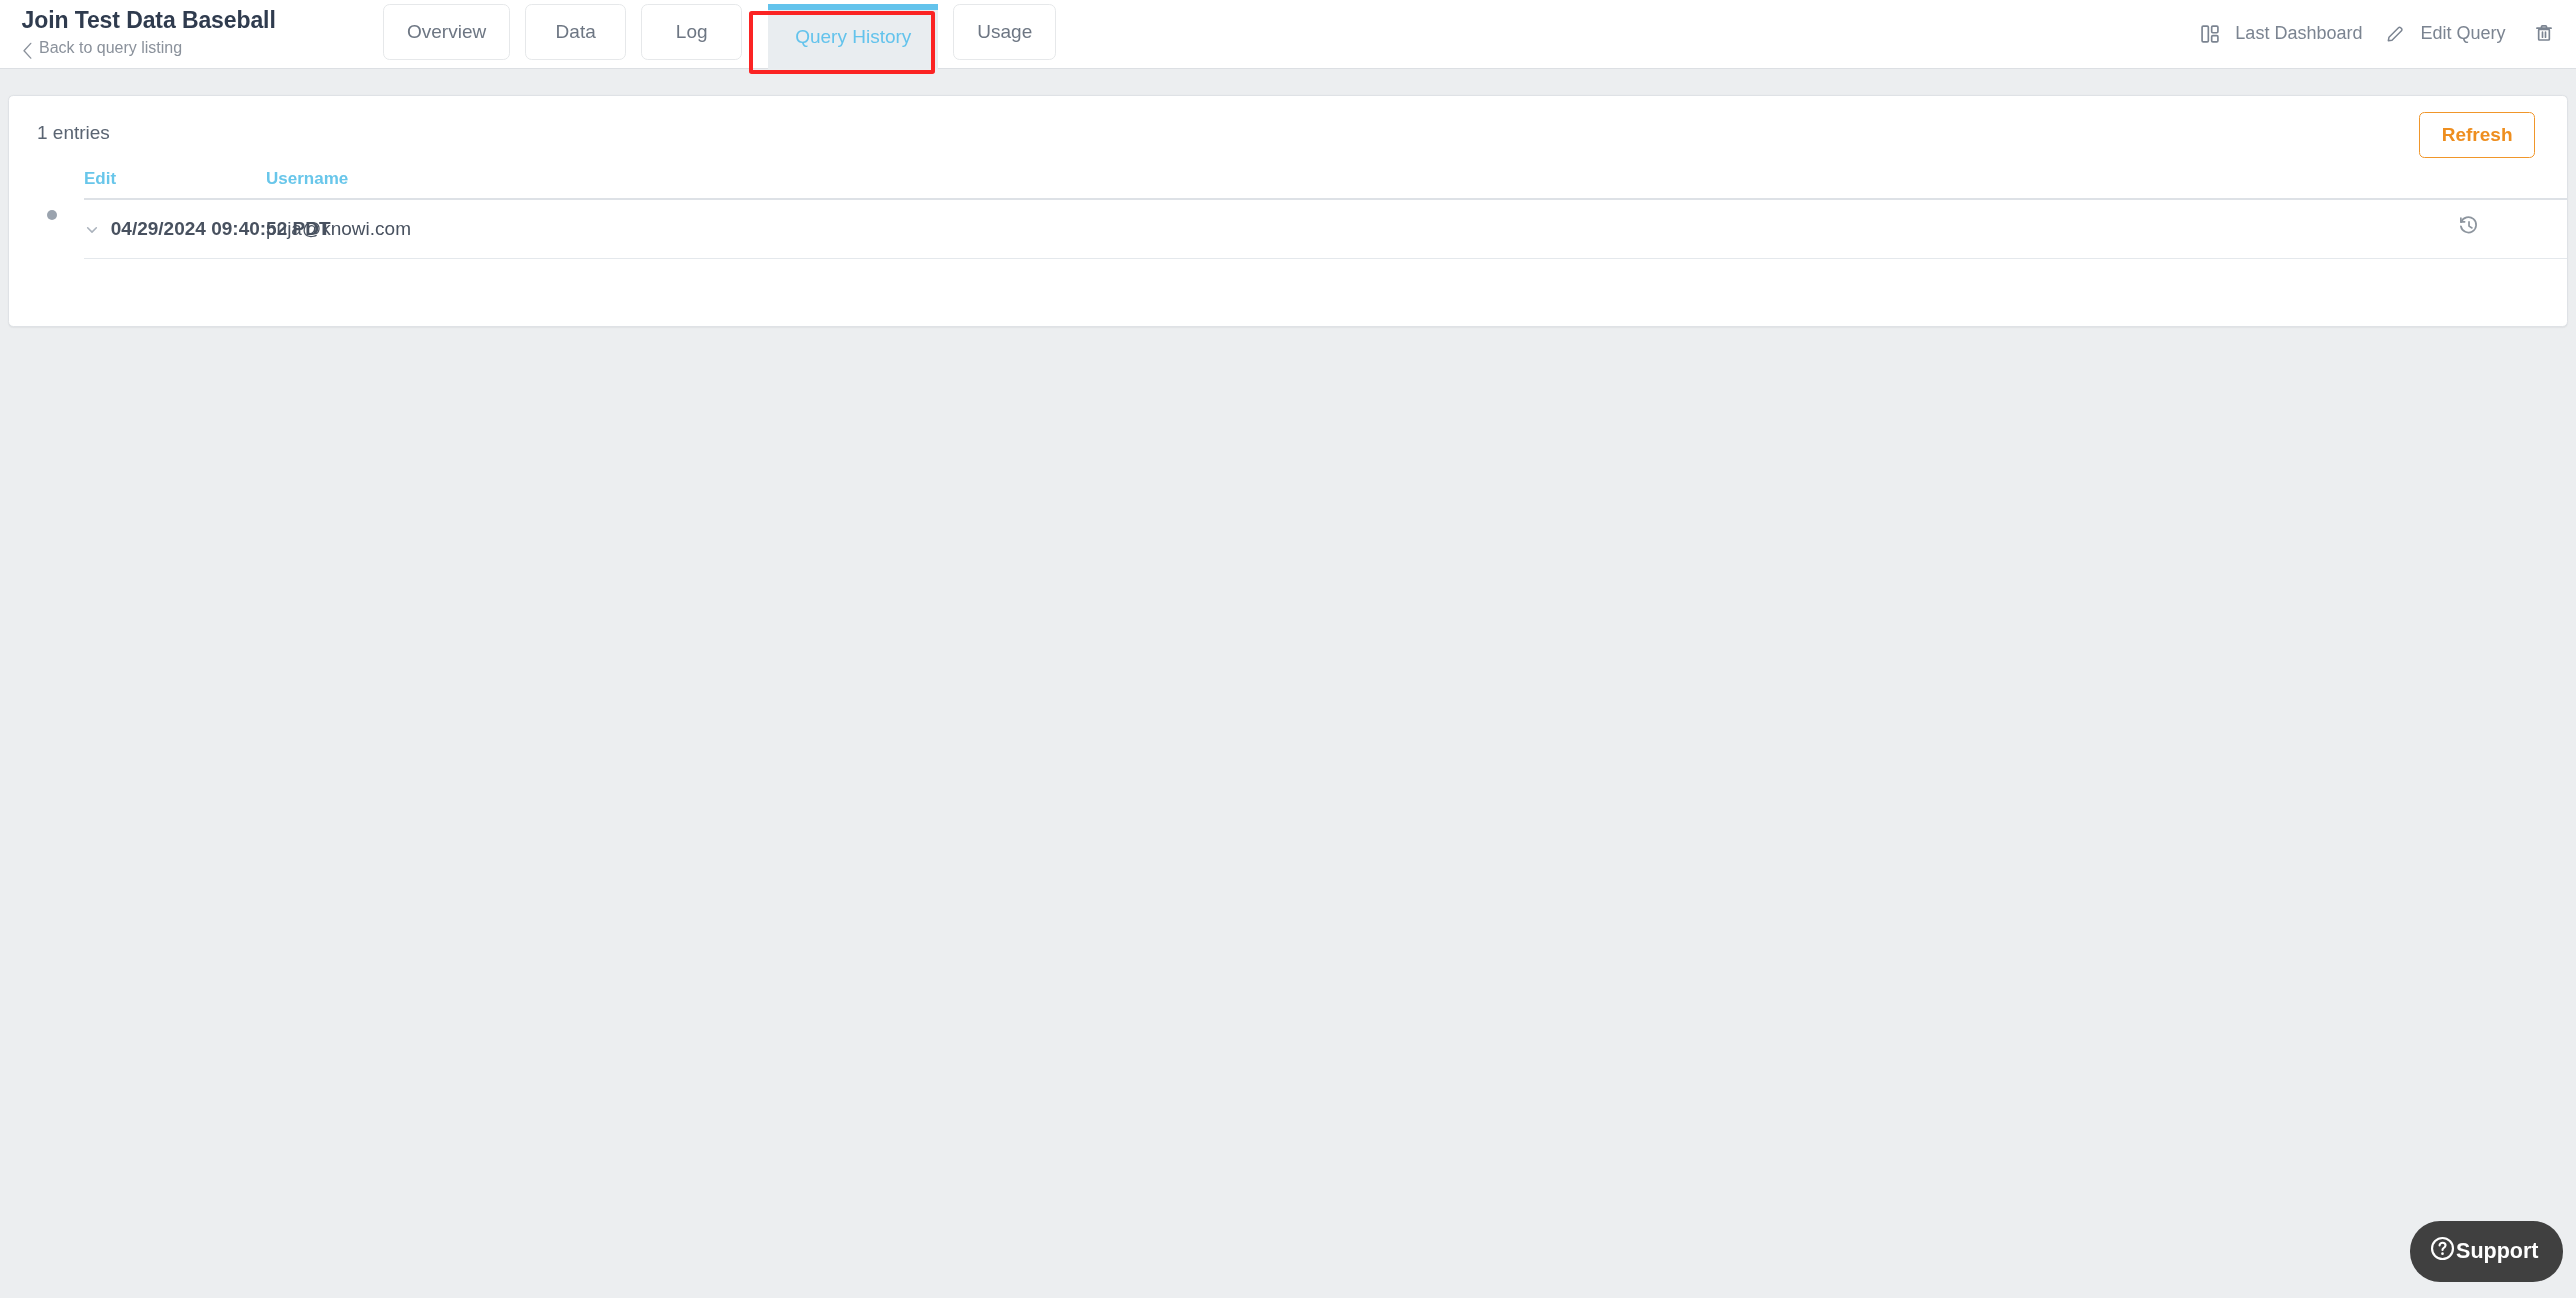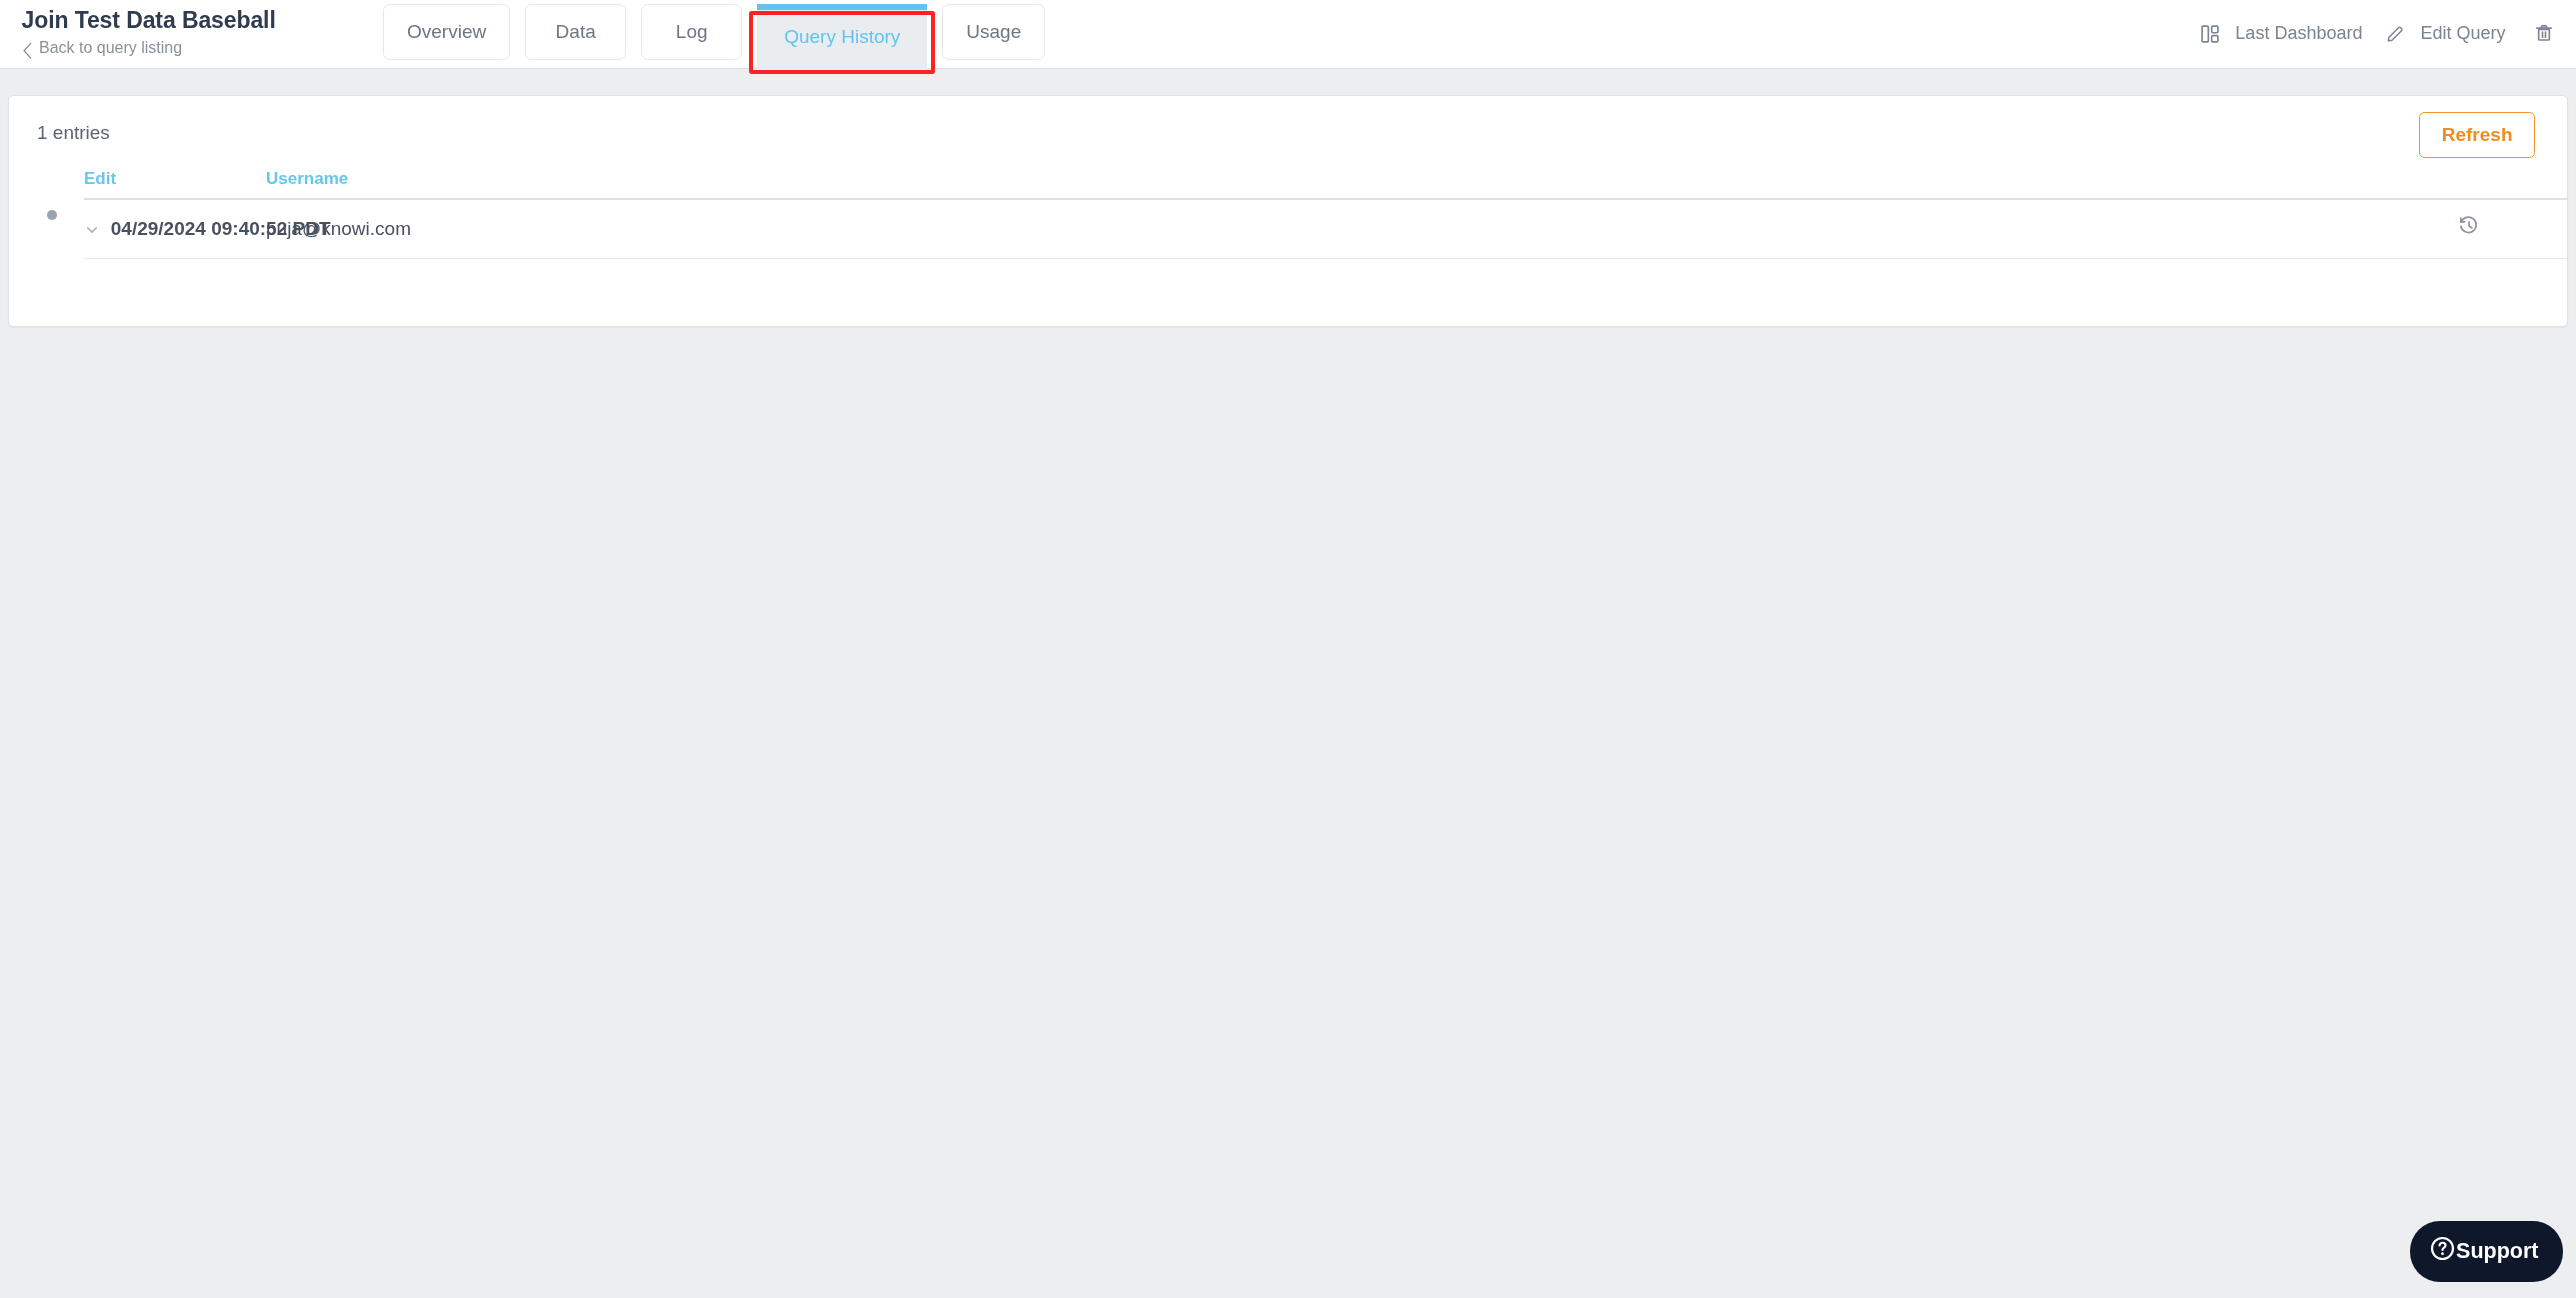--- a/index.html
+++ b/index.html
@@ -85,20 +85,21 @@
   }
   .tab.active {
     background: #e9edf0;
     border: none;
     border-radius: 0;
     color: #63c3ec;
     height: 65px;
     padding: 0 27px;
     align-items: center;
     box-shadow: inset 0 6px 0 0 #63c3ec;
+    margin-left: 11px;
   }
 
   
   .annotation-box {
     position: absolute;
     left: 749px;
     top: 11.4px;
     width: 186px;
     height: 63px;
     border: 4.7px solid #fb2323;
@@ -249,21 +250,21 @@
 
   
   .support-widget {
     position: absolute;
     right: 13.5px;
     bottom: 16px;
     height: 61px;
     padding: 0 24px 0 19px;
     display: flex;
     align-items: center;
-    background: #0f172a;
+    background: #404040;
     border-radius: 30px;
     color: #ffffff;
     font-size: 21.5px;
     font-weight: bold;
     cursor: pointer;
     font-family: "Liberation Sans", sans-serif;
     white-space: nowrap;
   }
 </style>
 </head>

